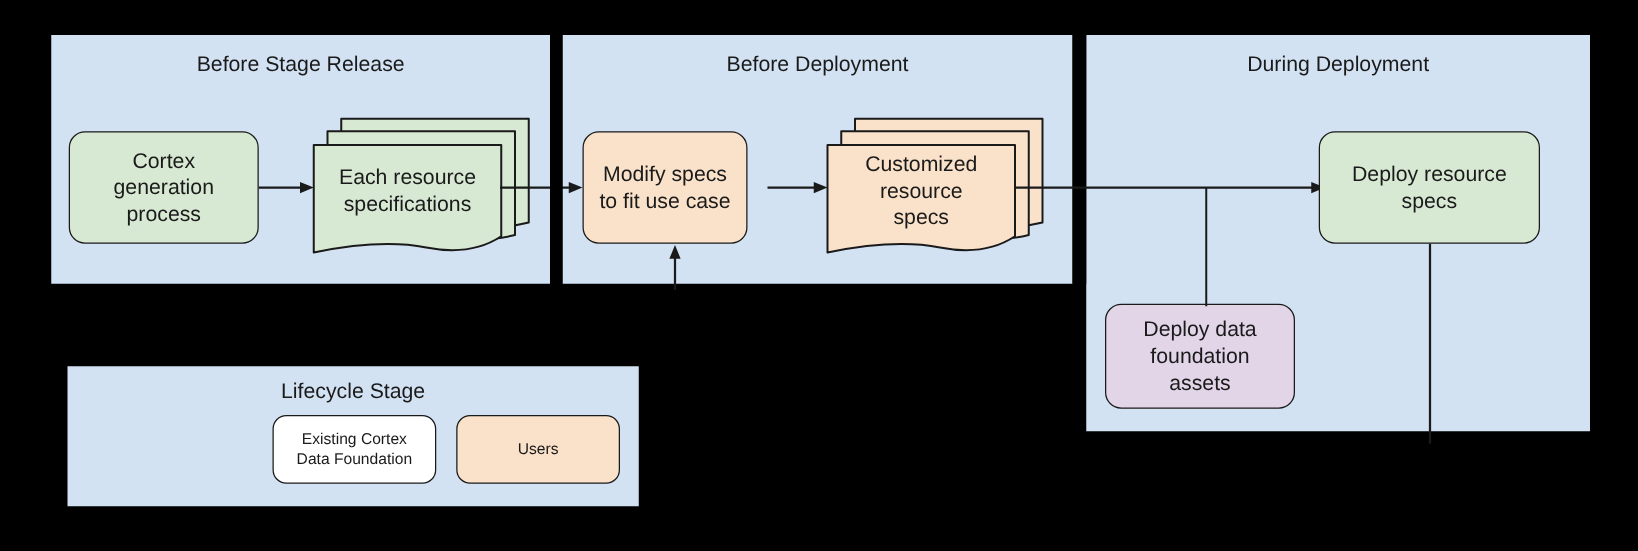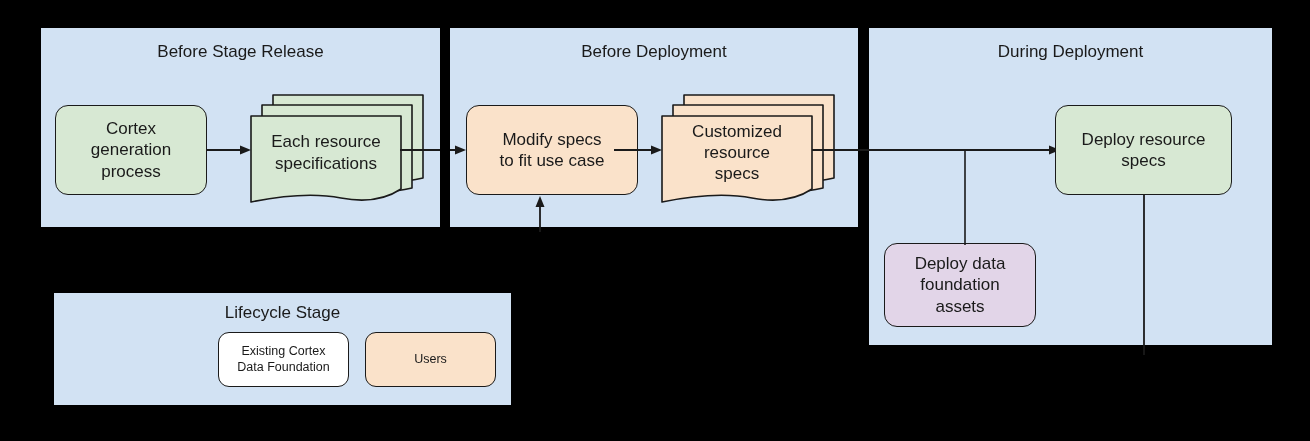--- a/index.html
+++ b/index.html
@@ -137,21 +137,21 @@
 
   <div class="edge" style="left:400px; top:143px; width:68px; height:14px;">
     <svg width="68" height="14" viewBox="0 0 68 14">
       <line x1="0" y1="7" x2="58" y2="7" stroke="#1a1a1a" stroke-width="1.8"></line>
       <polygon points="66,7 55,2.5 55,11.5" fill="#1a1a1a"></polygon>
     </svg>
   </div>
 
   <div style="position:absolute; left:440px; top:28px; width:10px; height:199px; background:#000000;"></div>
 
-  <div class="node peach" style="left:466px; top:105px; width:172px; height:90px;">
+  <div class="node peach" style="left:466px; top:105px; width:132px; height:90px;">
     <span style="white-space:pre-line">Modify specs
 to fit use case</span>
   </div>
 
   <div class="edge" style="left:533px; top:196px; width:14px; height:36px;">
     <svg width="14" height="36" viewBox="0 0 14 36">
       <line x1="7" y1="36" x2="7" y2="10" stroke="#1a1a1a" stroke-width="1.8"></line>
       <polygon points="7,0 2.5,11 11.5,11" fill="#1a1a1a"></polygon>
     </svg>
   </div>

